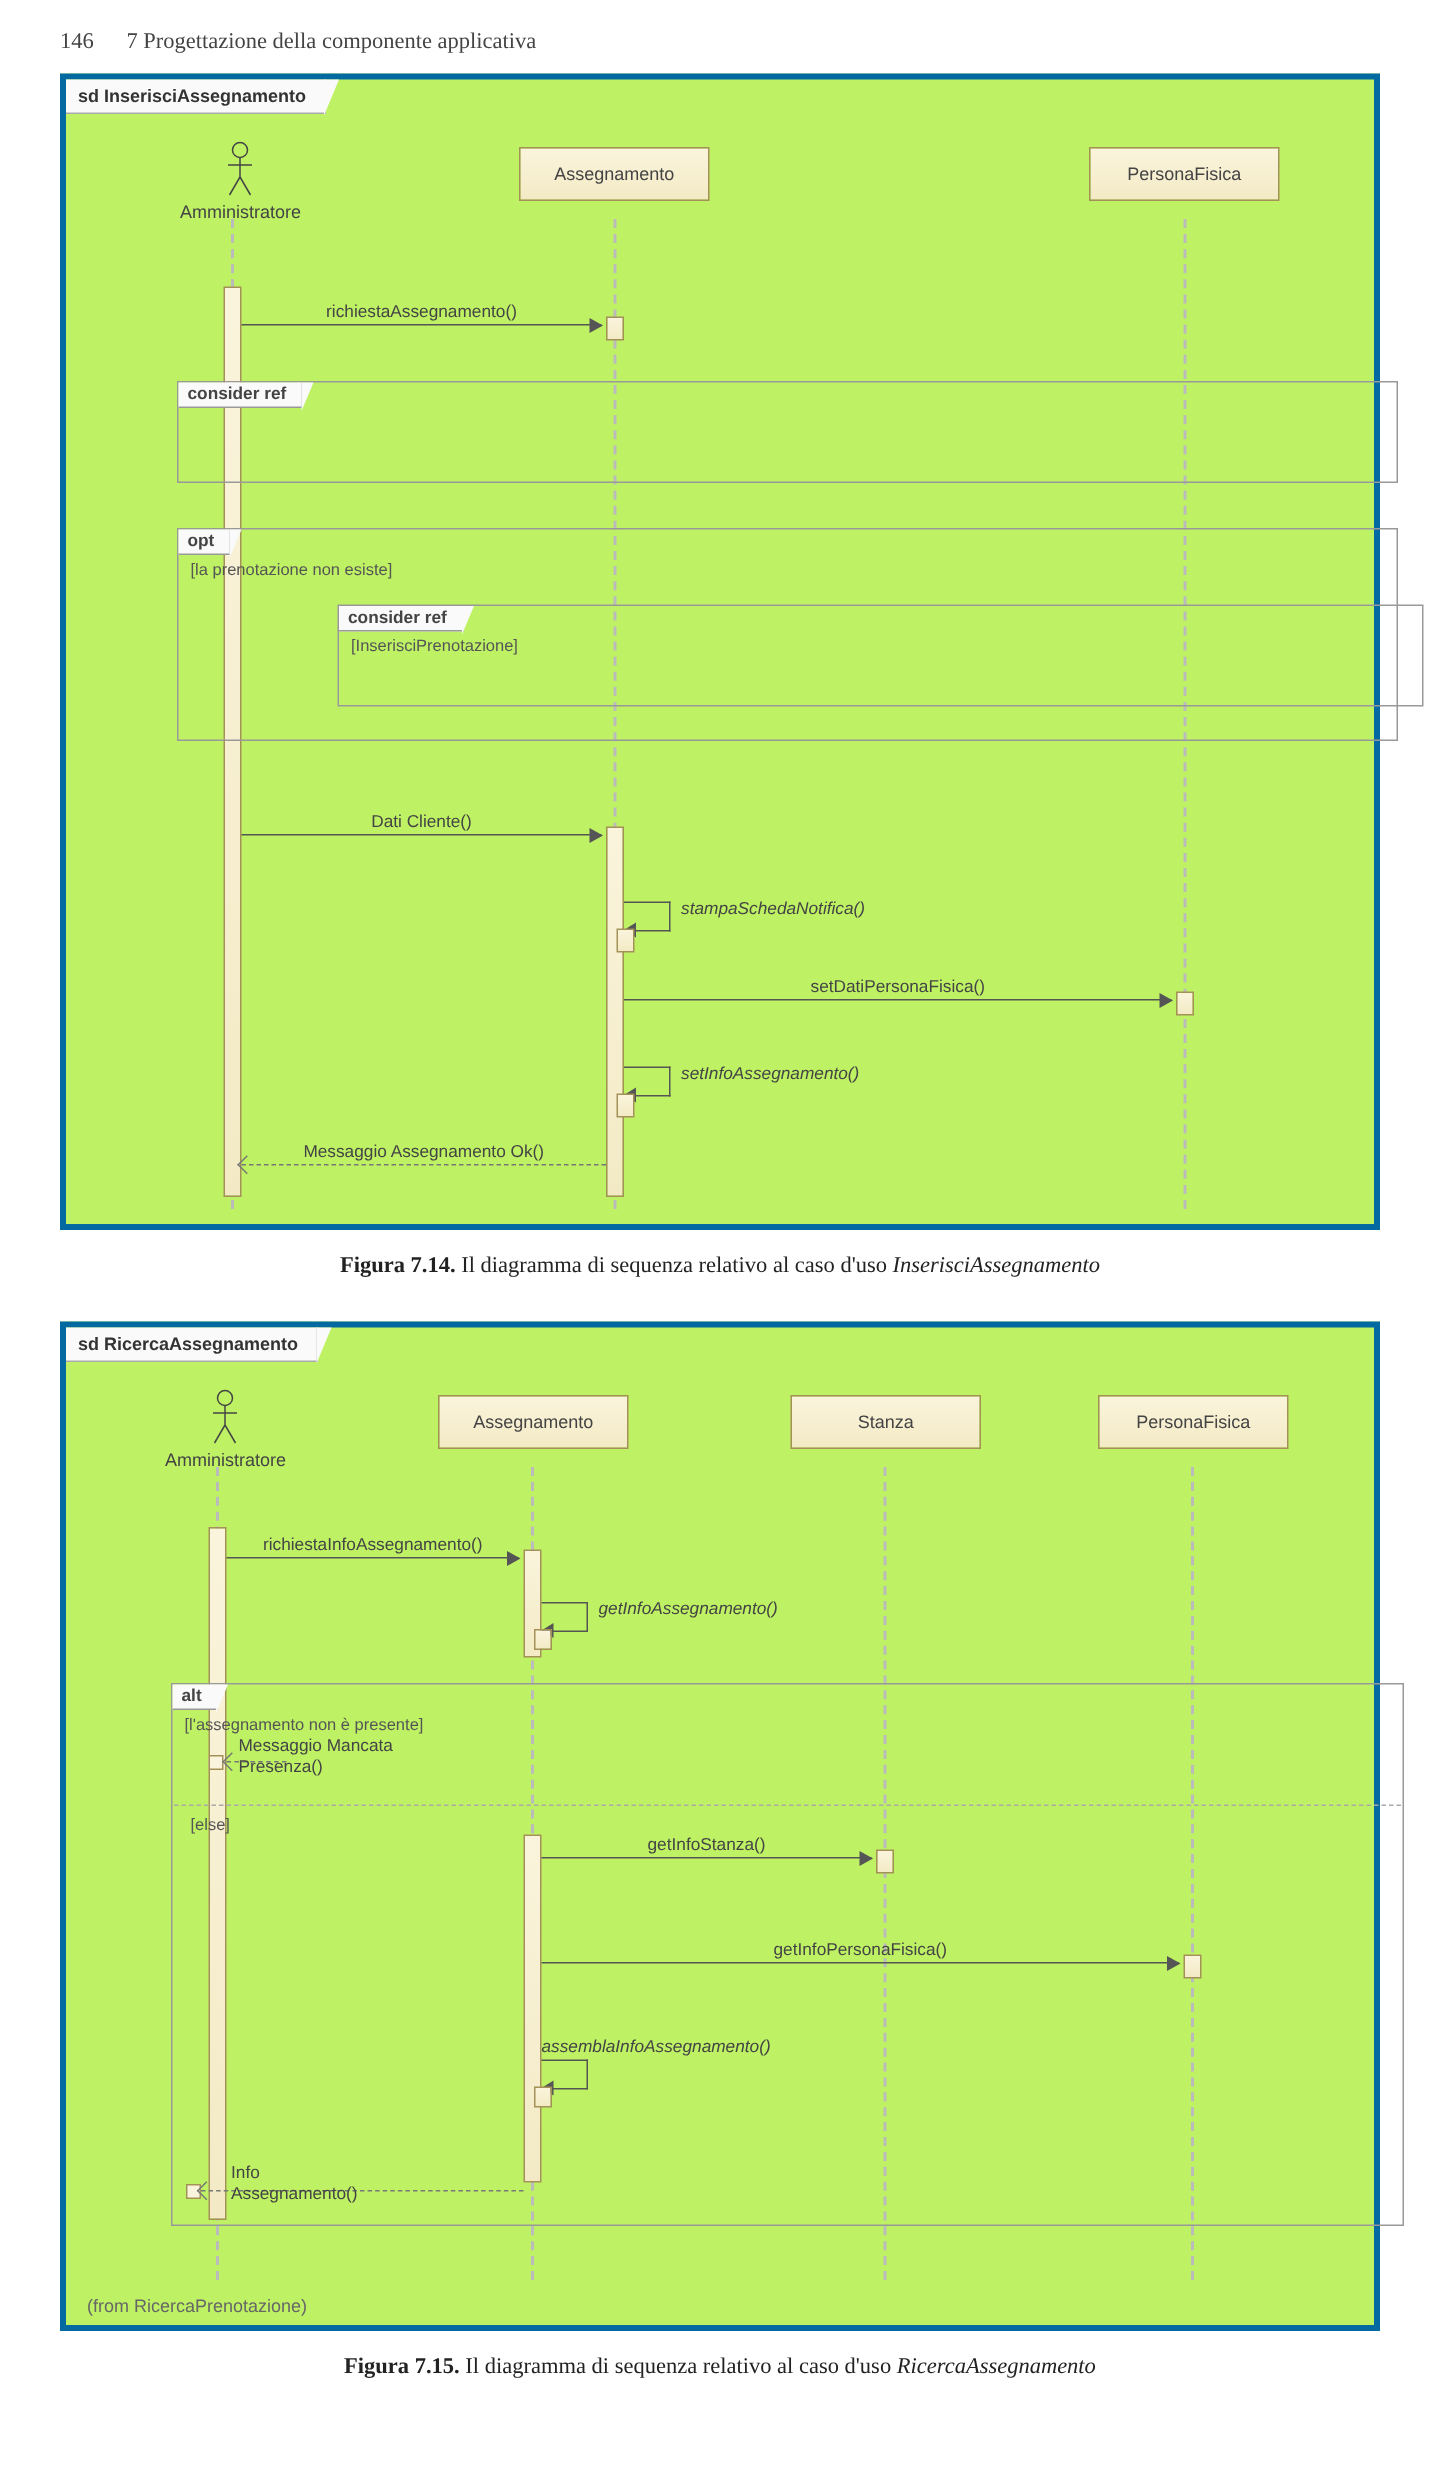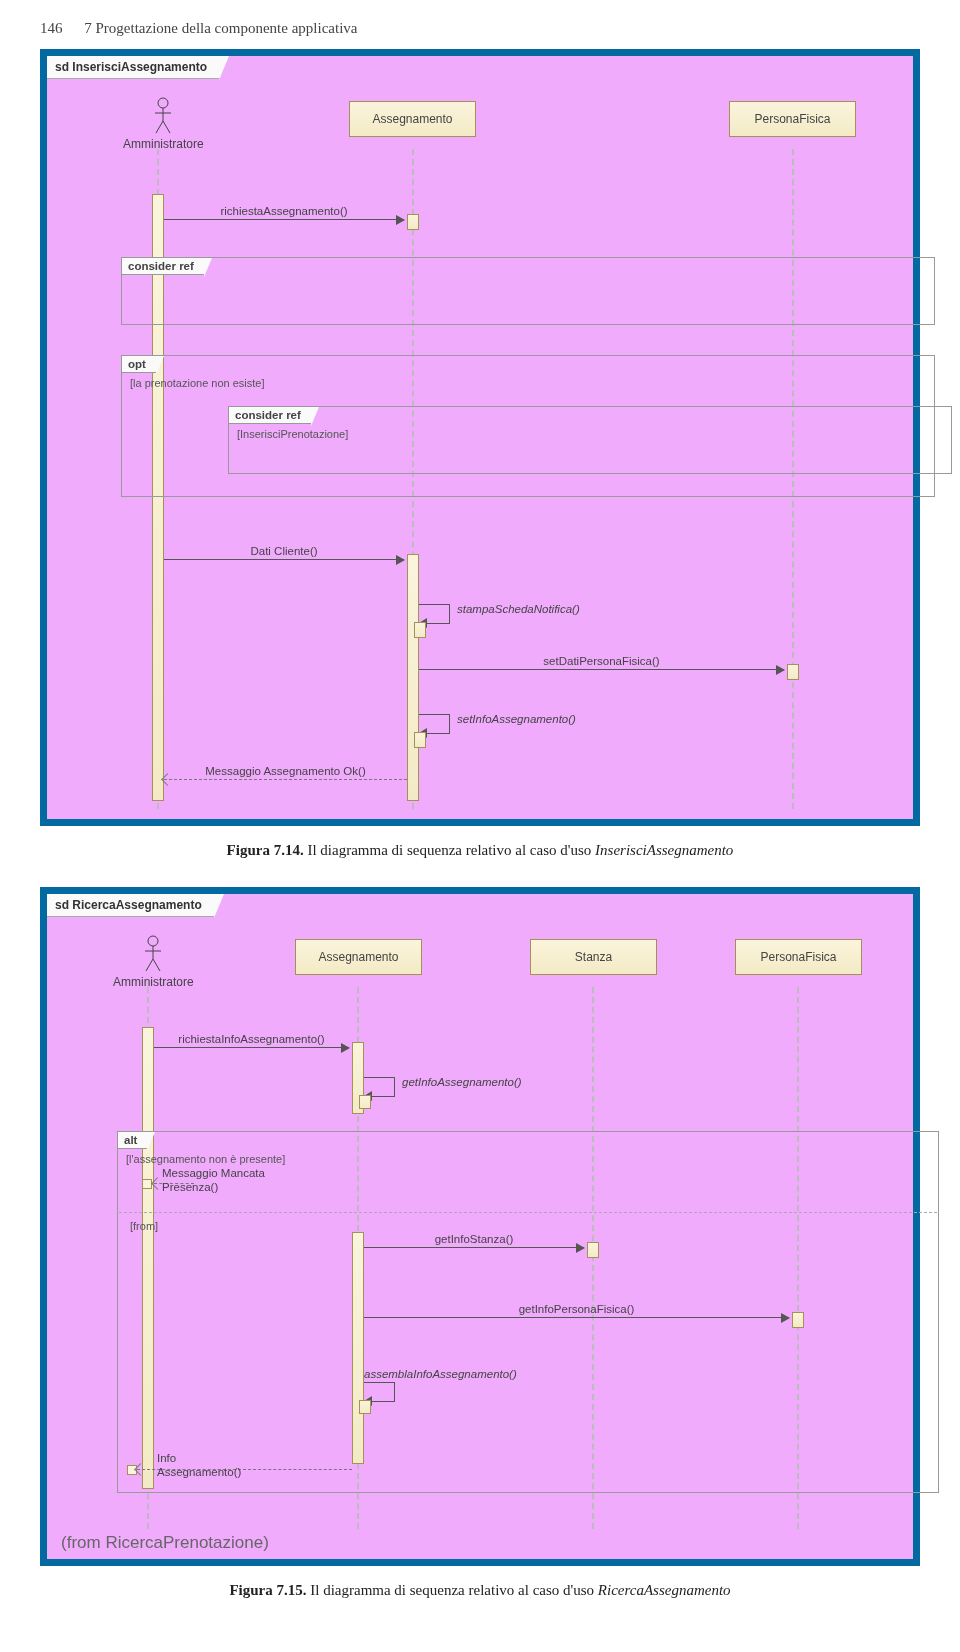--- a/index.html
+++ b/index.html
@@ -10,24 +10,24 @@
     color: #333;
     font-size: 14px;
   }
   .page-header {
     font-size: 15px;
     margin-bottom: 12px;
     color: #444;
   }
   .page-number { margin-right: 18px; }
   .diagram-frame {
-    border: 7px solid #0369a1;
+    border: 4px solid #0369a1;
     margin-bottom: 16px;
     position: relative;
-    background: #f0abfc;
+    background: #bef264;
     padding: 0;
   }
   .tab {
     display: inline-block;
     border: 1px solid #aaa;
     border-top: none;
     border-left: none;
     padding: 4px 12px 4px 8px;
     font-family: Arial, sans-serif;
     font-size: 12px;
@@ -175,21 +175,21 @@
   .caption i { }
   .hr-dash {
     position: absolute;
     border-top: 1px dashed #aaa;
     left: 1px; right: 1px;
   }
   .footer-note {
     position: absolute;
     bottom: 6px;
     left: 14px;
-    font-size: 17px;
+    font-size: 12px;
     color: #666;
     margin-top: 48px;
   }
   .small-act {
     position: absolute;
     width: 8px; height: 8px;
     border: 1px solid #a39158;
     background: #faf4dc;
   }
 </style>
@@ -304,21 +304,21 @@
 
     <div class="self-msg" style="left:317px; top:160px">
       <span class="self-label">getInfoAssegnamento()</span>
     </div>
     <div class="activation" style="left:312px; top:178px; height:12px"></div>
 
     <div class="fragment" style="left:32px; top:214px; width:820px; height:360px">
       <span class="frag-tab">alt</span>
       <div class="guard">[l'assegnamento non è presente]</div>
       <div class="hr-dash" style="top:80px"></div>
-      <div class="guard" style="position:absolute; top:84px; left:4px">[from]</div>
+      <div class="guard" style="position:absolute; top:84px; left:4px">[else]</div>
     </div>
 
     <div class="small-act" style="left:95px; top:262px"></div>
     <div class="msg dashed arrow-l-open" style="left:107px; top:266px; width:40px">
       <span class="msg-label left" style="top:-17px">Messaggio Mancata</span>
       <span class="msg-label left" style="top:-3px">Presenza()</span>
     </div>
 
     <div class="activation" style="left:305px; top:315px; height:230px"></div>
 

